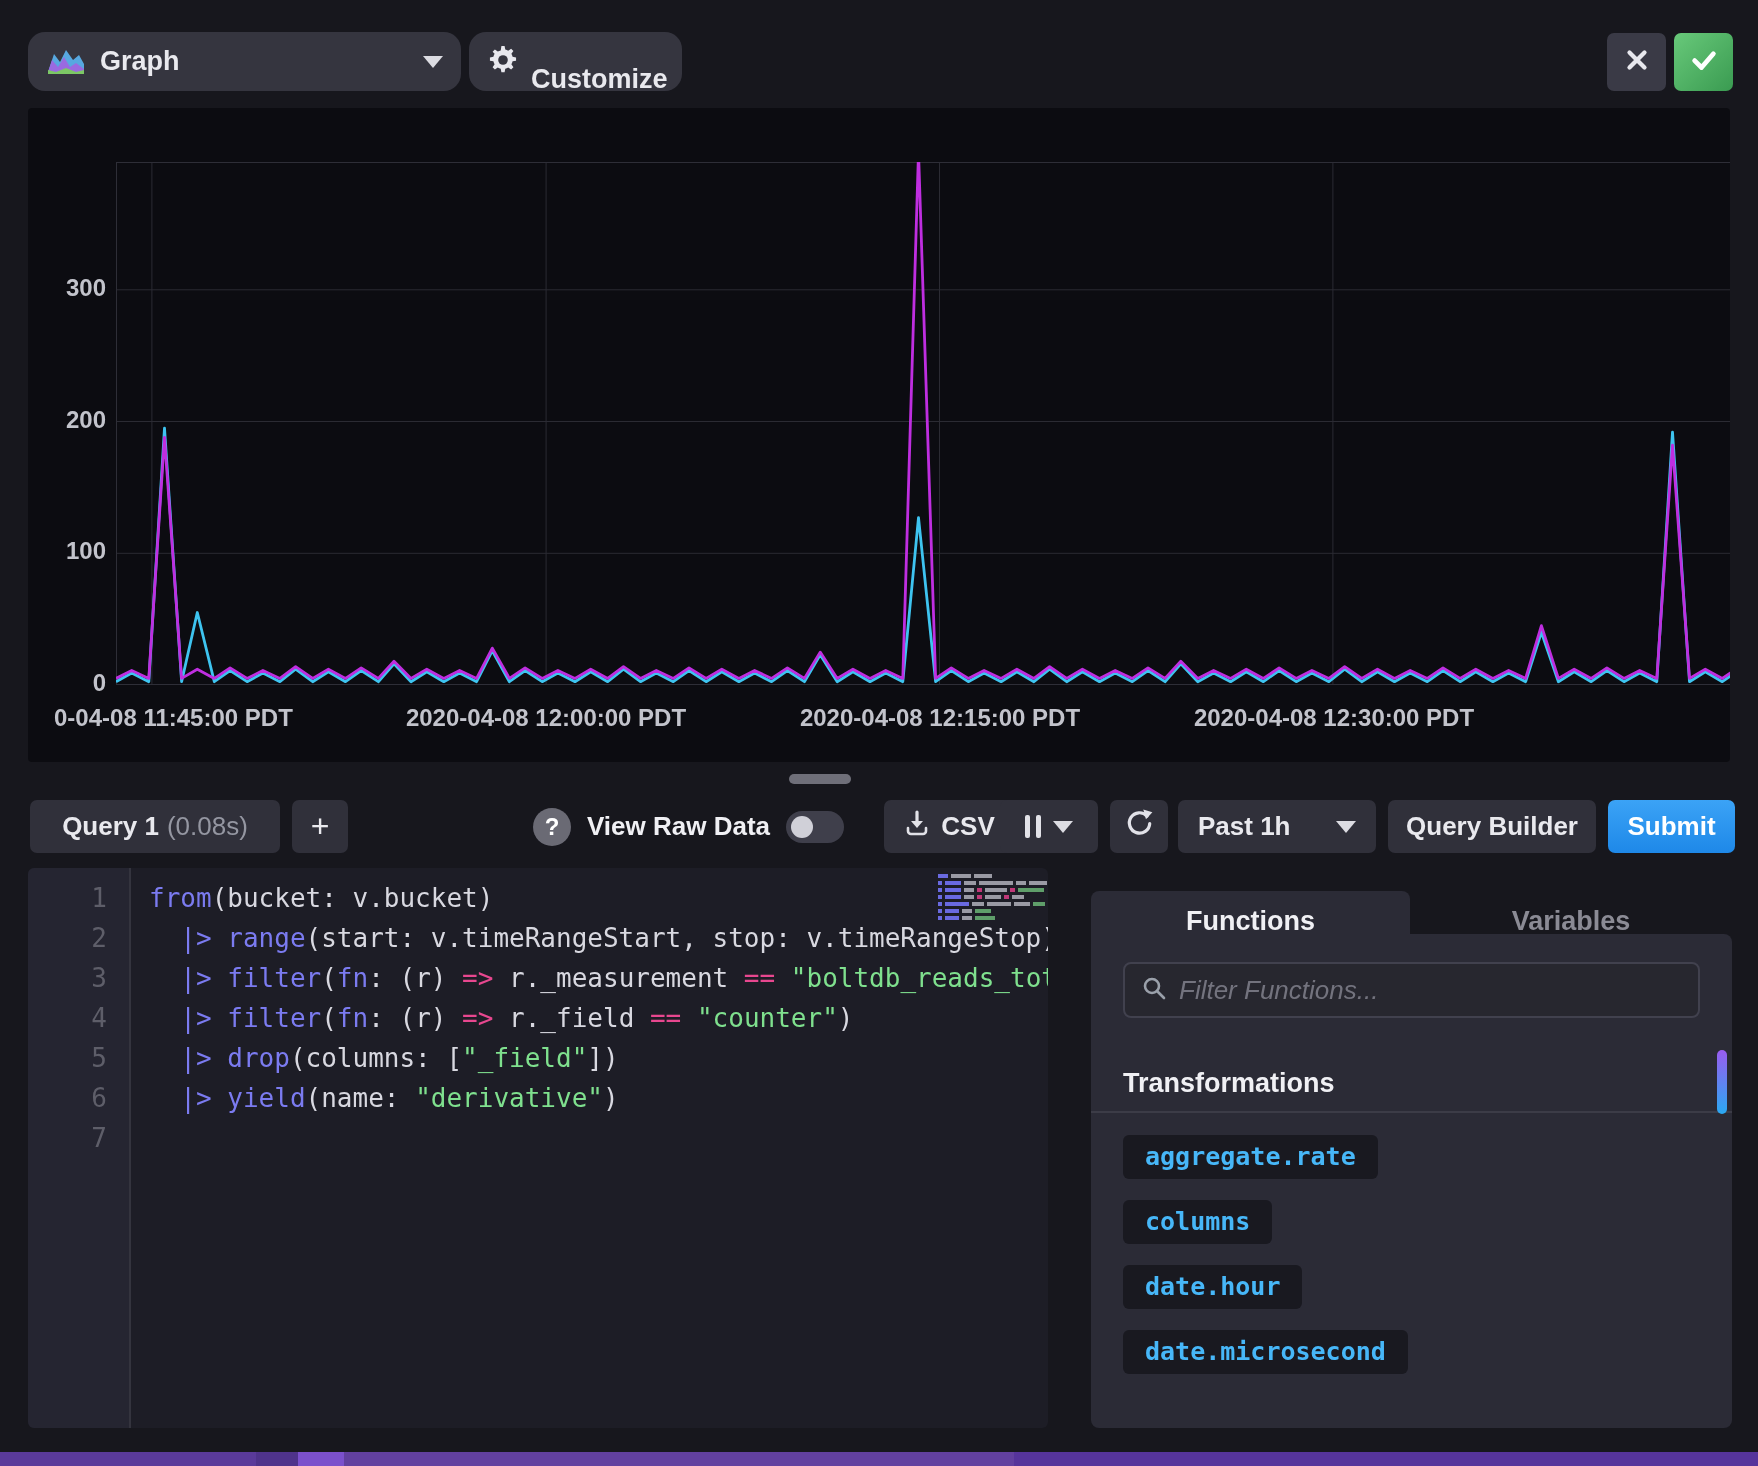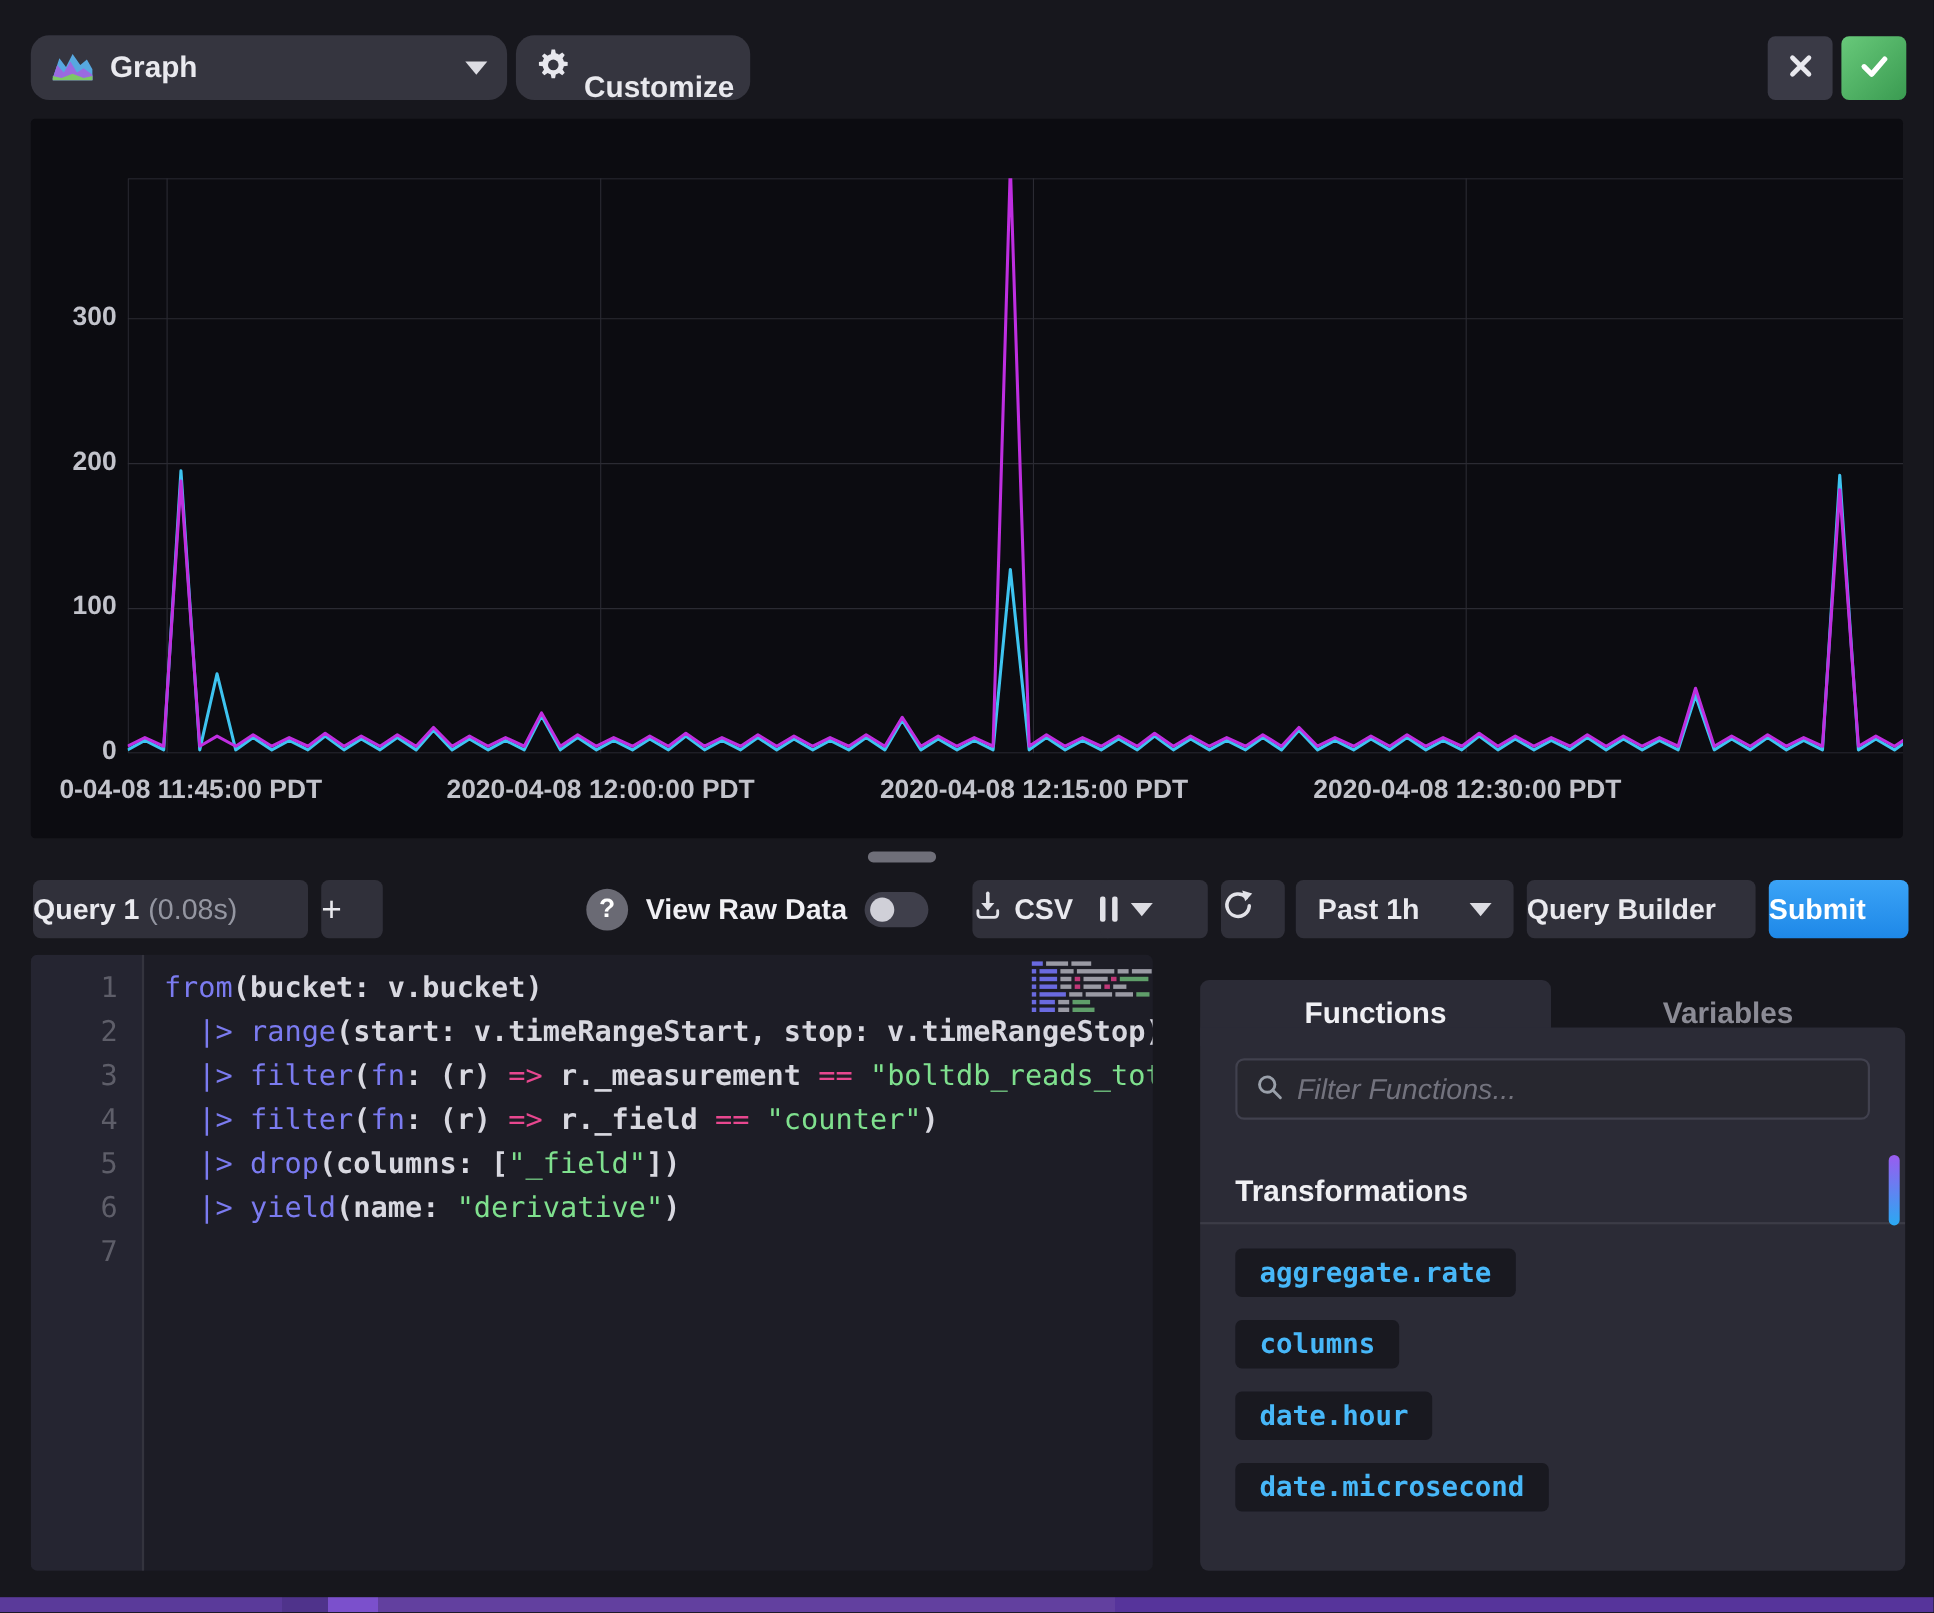--- a/index.html
+++ b/index.html
@@ -25,21 +25,21 @@
   .grid { stroke:#2b2b33; stroke-width:1; }
   .plot-border { fill:none; stroke:#2e2e37; stroke-width:1; }
   .ytick { position:absolute; left:6px; width:72px; text-align:right; font-size:24px; font-weight:bold; color:#c2c3cb; }
   .xlabel { position:absolute; top:596px; font-size:24px; font-weight:bold; color:#c2c3cb; white-space:nowrap; }
   .xlabel.centered { transform:translateX(-50%); }
 
   
   .drag-handle { position:absolute; left:789px; top:774px; width:62px; height:10px; border-radius:5px; background:#6f6f79; cursor:row-resize; }
 
   
-  .tbtn { position:absolute; top:800px; height:53px; background:#30303a; border-radius:7px; display:flex; align-items:center; color:#e9e9ee; font-size:26px; font-weight:bold; cursor:pointer; }
+  .tbtn { position:absolute; top:800px; height:53px; background:#30303a; border-radius:7px; display:flex; align-items:center; justify-content:center; color:#e9e9ee; font-size:26px; font-weight:bold; cursor:pointer; }
   .query-tab { left:30px; width:250px; }
   .query-tab .time { font-weight:normal; color:#9496a1; margin-left:8px; }
   .add-btn { left:292px; width:56px; font-size:32px; font-weight:normal; }
   .raw-wrap { position:absolute; left:533px; top:800px; height:53px; display:flex; align-items:center; }
   .help-circ { width:38px; height:38px; border-radius:50%; background:#6a6a74; color:#fff; font-size:24px; font-weight:bold; display:flex; align-items:center; justify-content:center; }
   .raw-label { color:#f0f0f4; font-size:26px; font-weight:bold; margin-left:16px; }
   .toggle { width:58px; height:32px; border-radius:16px; background:#3f3f4b; margin-left:16px; position:relative; cursor:pointer; }
   .toggle .knob { position:absolute; left:5px; top:5px; width:22px; height:22px; border-radius:50%; background:#d0d0d8; }
   .csv-btn { left:884px; width:130px; gap:10px; }
   .pause-btn { left:1000px; width:98px; gap:12px; }
@@ -49,21 +49,21 @@
   .range-btn { left:1178px; width:198px; justify-content:space-between; padding:0 20px; }
   .qb-btn { left:1388px; width:208px; }
   .submit-btn { left:1608px; width:127px; background:linear-gradient(180deg,#3ba3f6,#1e88e8); color:#fff; }
 
   
   .editor { position:absolute; left:28px; top:868px; width:1020px; height:560px; background:#1d1d26; border-radius:6px; overflow:hidden; }
   .gutter { position:absolute; left:0; top:0; width:103px; height:560px; background:#252531; border-right:2px solid #34343e; padding-top:10px; }
   .ln-num { height:40px; line-height:40px; text-align:right; padding-right:22px; color:#5e5e69; font-family:"DejaVu Sans Mono", monospace; font-size:26px; }
   .code-area { position:absolute; left:105px; top:10px; right:0; bottom:0; overflow:hidden; }
   .code-line { height:40px; line-height:40px; padding-left:16px; font-family:"DejaVu Sans Mono", monospace; font-size:26px; white-space:pre; }
-  .tok-kw { color:#7b7bf0; } .tok-p { color:#d8d8e0;font-weight:bold; } .tok-op { color:#e8478f; } .tok-str { color:#7fe08e; }
+  .tok-kw { color:#7b7bf0; } .tok-p { color:#d8d8e0; } .tok-op { color:#e8478f; } .tok-str { color:#7fe08e; }
   .minimap { position:absolute; left:910px; top:6px; width:112px; }
   .mm-row { display:flex; gap:3px; margin-bottom:3px; height:4px; }
   .mm-row i { display:block; height:4px; }
   .mm-kw { background:#6a6ae0; } .mm-p { background:#9a9aa4; } .mm-op { background:#c03878; } .mm-str { background:#5f9e6a; }
 
   
   .fn-panel { position:absolute; left:1091px; top:868px; width:641px; height:560px; }
   .tab { position:absolute; top:23px; height:60px; display:flex; align-items:center; justify-content:center; font-size:27px; font-weight:bold; cursor:pointer; }
   .tab-functions { left:0; width:319px; background:#2b2b36; border-radius:8px 8px 0 0; color:#f0f0f4; }
   .tab-variables { left:319px; width:322px; color:#8b8b95; }

